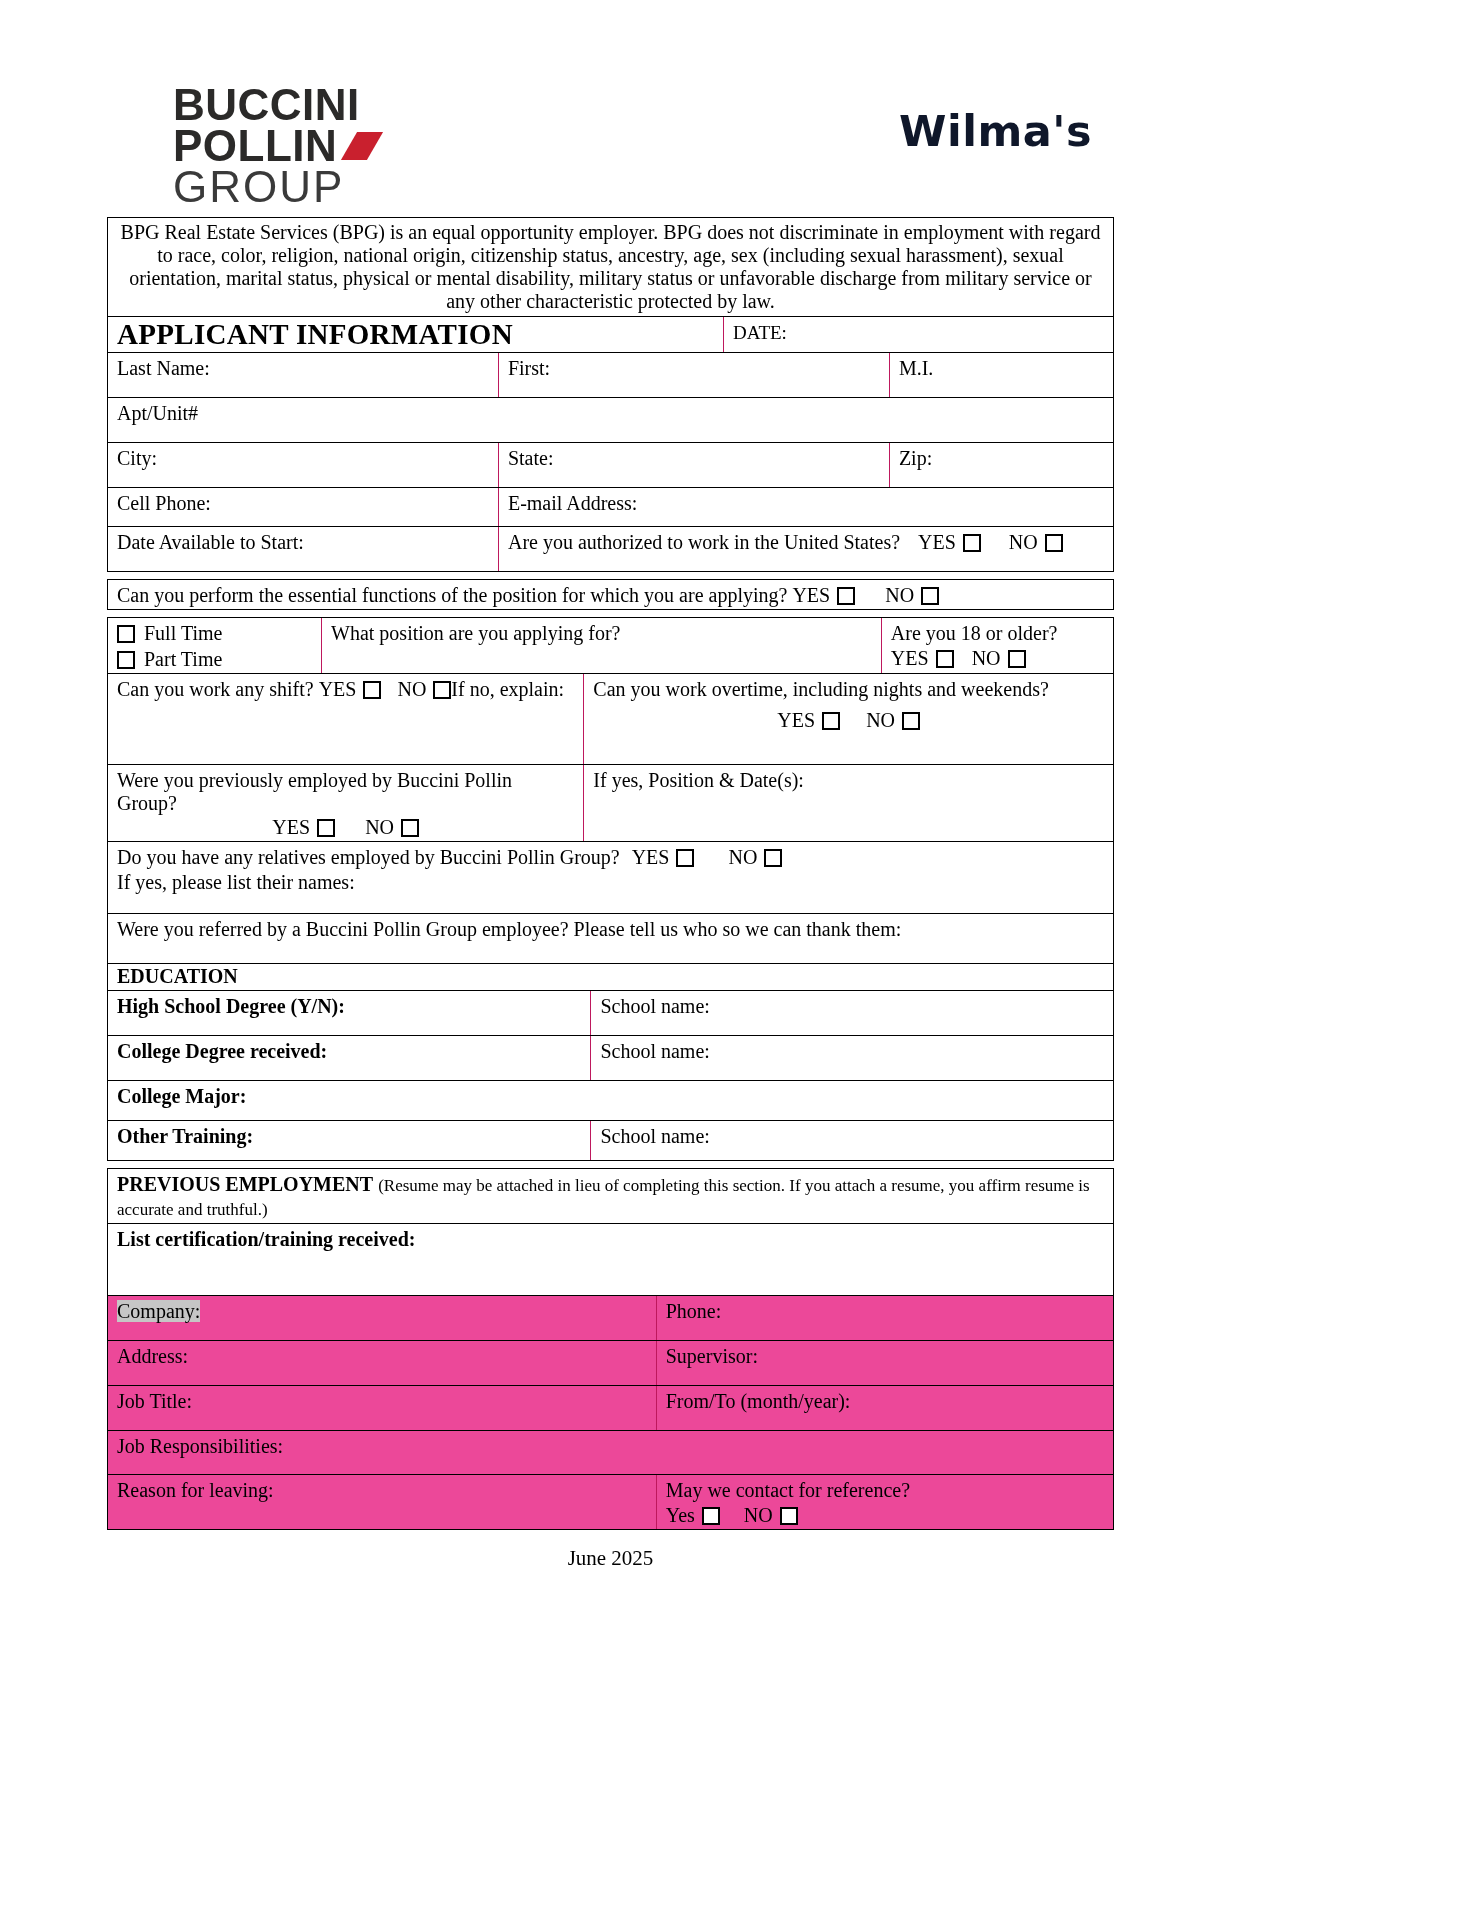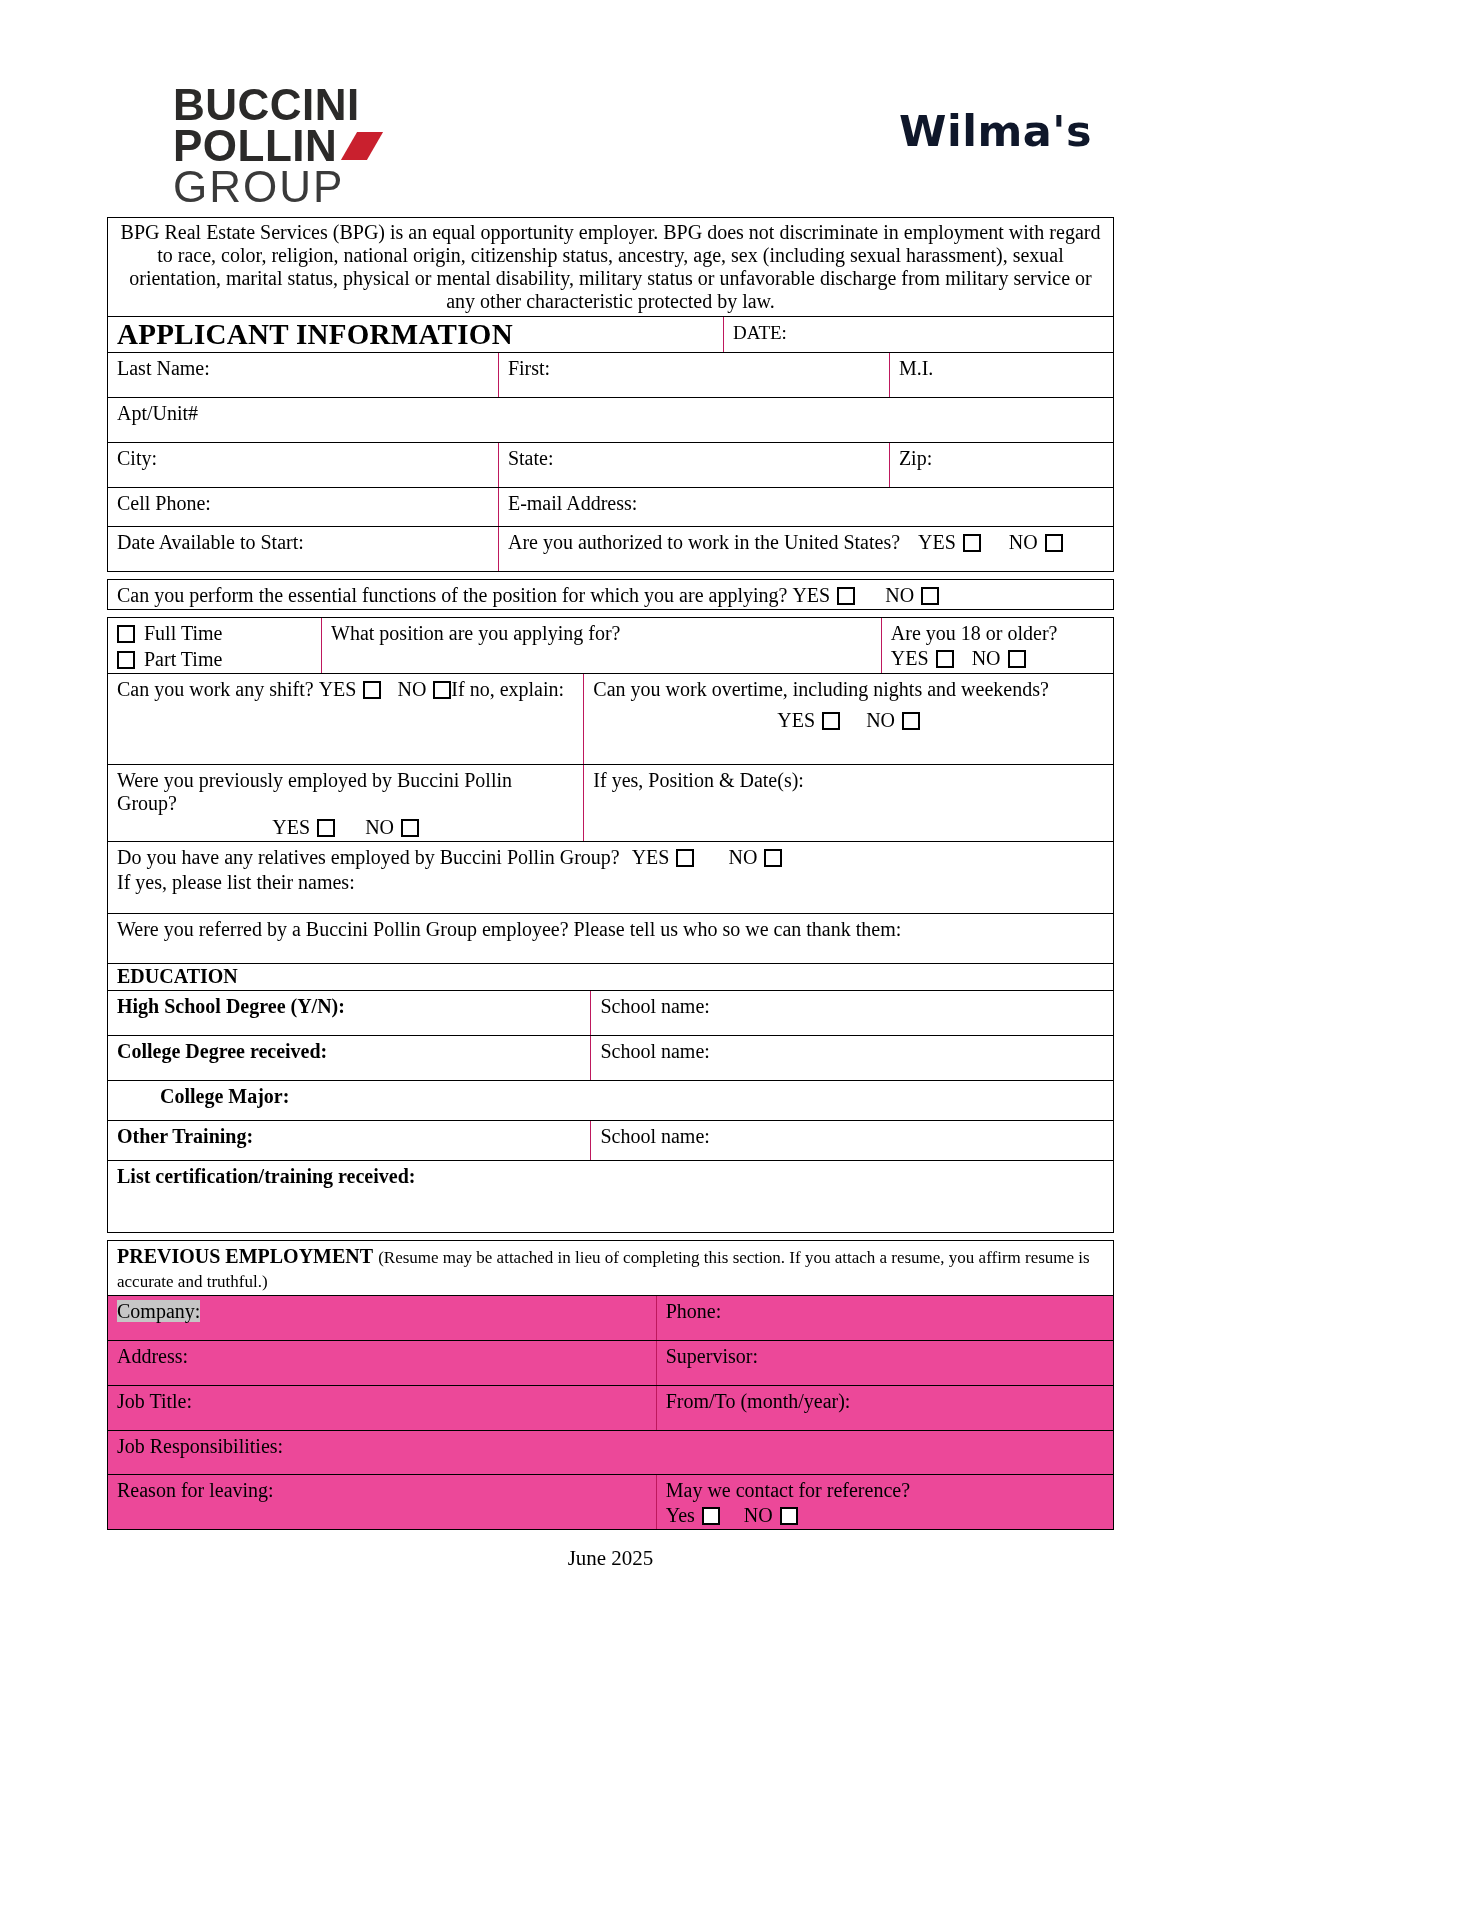--- a/index.html
+++ b/index.html
@@ -172,37 +172,37 @@
       <div class="row" style="min-height:46px;">
         <div class="cell" style="width:48%;"><span class="b">High School Degree (Y/N):</span></div>
         <div class="cell" style="width:52%;"><span>School name:</span></div>
       </div>
 
       <div class="row" style="min-height:46px;">
         <div class="cell" style="width:48%;"><span class="b">College Degree received:</span></div>
         <div class="cell" style="width:52%;"><span>School name:</span></div>
       </div>
 
-      <div class="row" style="min-height:41px;padding-left:43px;">
+      <div class="row" style="min-height:41px;">
         <div class="cell" style="width:100%;"><span class="b">College Major:</span></div>
       </div>
 
       <div class="row" style="min-height:41px;">
         <div class="cell" style="width:48%;"><span class="b">Other Training:</span></div>
         <div class="cell" style="width:52%;"><span>School name:</span></div>
       </div>
 
+      <div class="row gap" style="min-height:49px;">
+        <div class="cell" style="width:100%;">
+          <span class="b">PREVIOUS EMPLOYMENT</span> <span class="note">(Resume may be attached in lieu of completing this section.  If you attach a resume, you affirm resume is accurate and truthful.)</span>
+        </div>
+      </div>
+
       <div class="row" style="min-height:73px;">
         <div class="cell" style="width:100%;"><span class="b">List certification/training received:</span></div>
-      </div>
-
-      <div class="row gap" style="min-height:49px;">
-        <div class="cell" style="width:100%;">
-          <span class="b">PREVIOUS EMPLOYMENT</span> <span class="note">(Resume may be attached in lieu of completing this section.  If you attach a resume, you affirm resume is accurate and truthful.)</span>
-        </div>
       </div>
 
       <div class="row gray" style="min-height:46px;">
         <div class="cell" style="width:54.5%;"><span class="hl">Company:</span></div>
         <div class="cell" style="width:45.5%;"><span>Phone:</span></div>
       </div>
 
       <div class="row gray" style="min-height:46px;">
         <div class="cell" style="width:54.5%;"><span>Address:</span></div>
         <div class="cell" style="width:45.5%;"><span>Supervisor:</span></div>

